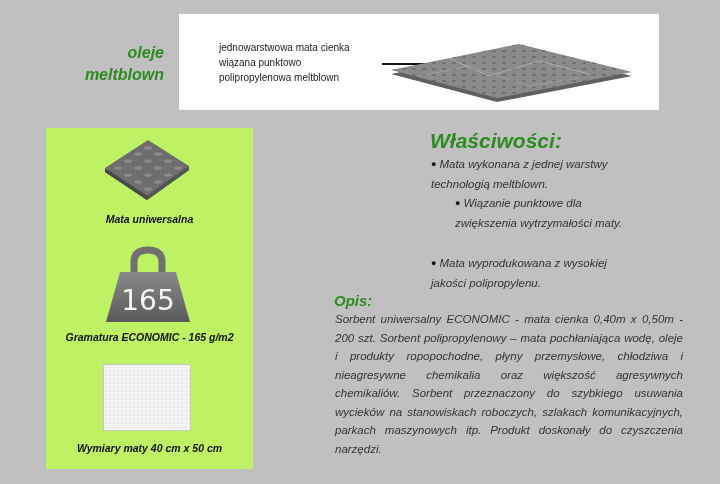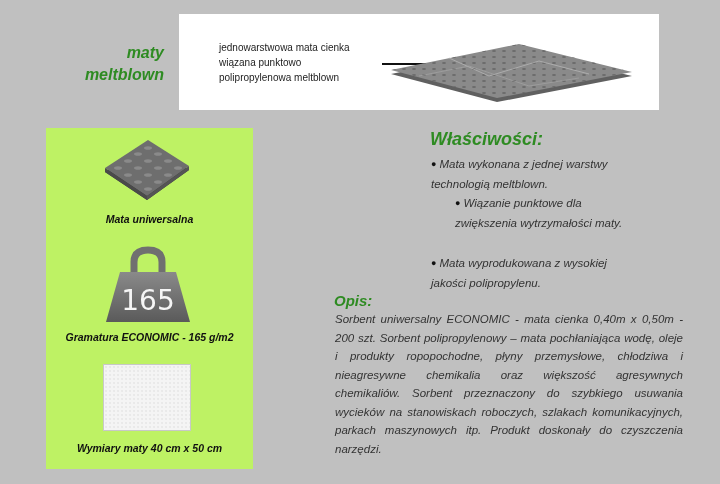--- a/index.html
+++ b/index.html
@@ -63,21 +63,21 @@
       left: 0; width: 100%;
       text-align: center;
       font-size: 10.5px;
       font-style: italic;
       font-weight: bold;
       color: #111;
     }
     #props-title {
       position: absolute;
       left: 430px; top: 129px;
-      font-size: 18px;
+      font-size: 21px;
     }
     .prop {
       position: absolute;
       left: 431px;
       width: 240px;
       font-size: 11.5px;
       line-height: 20px;
       font-style: italic;
       color: #333;
     }
@@ -95,21 +95,21 @@
       line-height: 18.5px;
       font-style: italic;
       color: #333;
       text-align: justify;
     }
   </style>
 </head>
 <body>
 
 <div id="hero-label" class="green-title">
-  <div>maty</div>
+  <div>oleje</div>
   <div>meltblown</div>
 </div>
 
 <div id="hero-box">
   <div id="hero-caption">
     <div>jednowarstwowa mata cienka</div>
     <div>wiązana punktowo</div>
     <div>polipropylenowa meltblown</div>
   </div>
   <div id="hero-pointer"></div>

